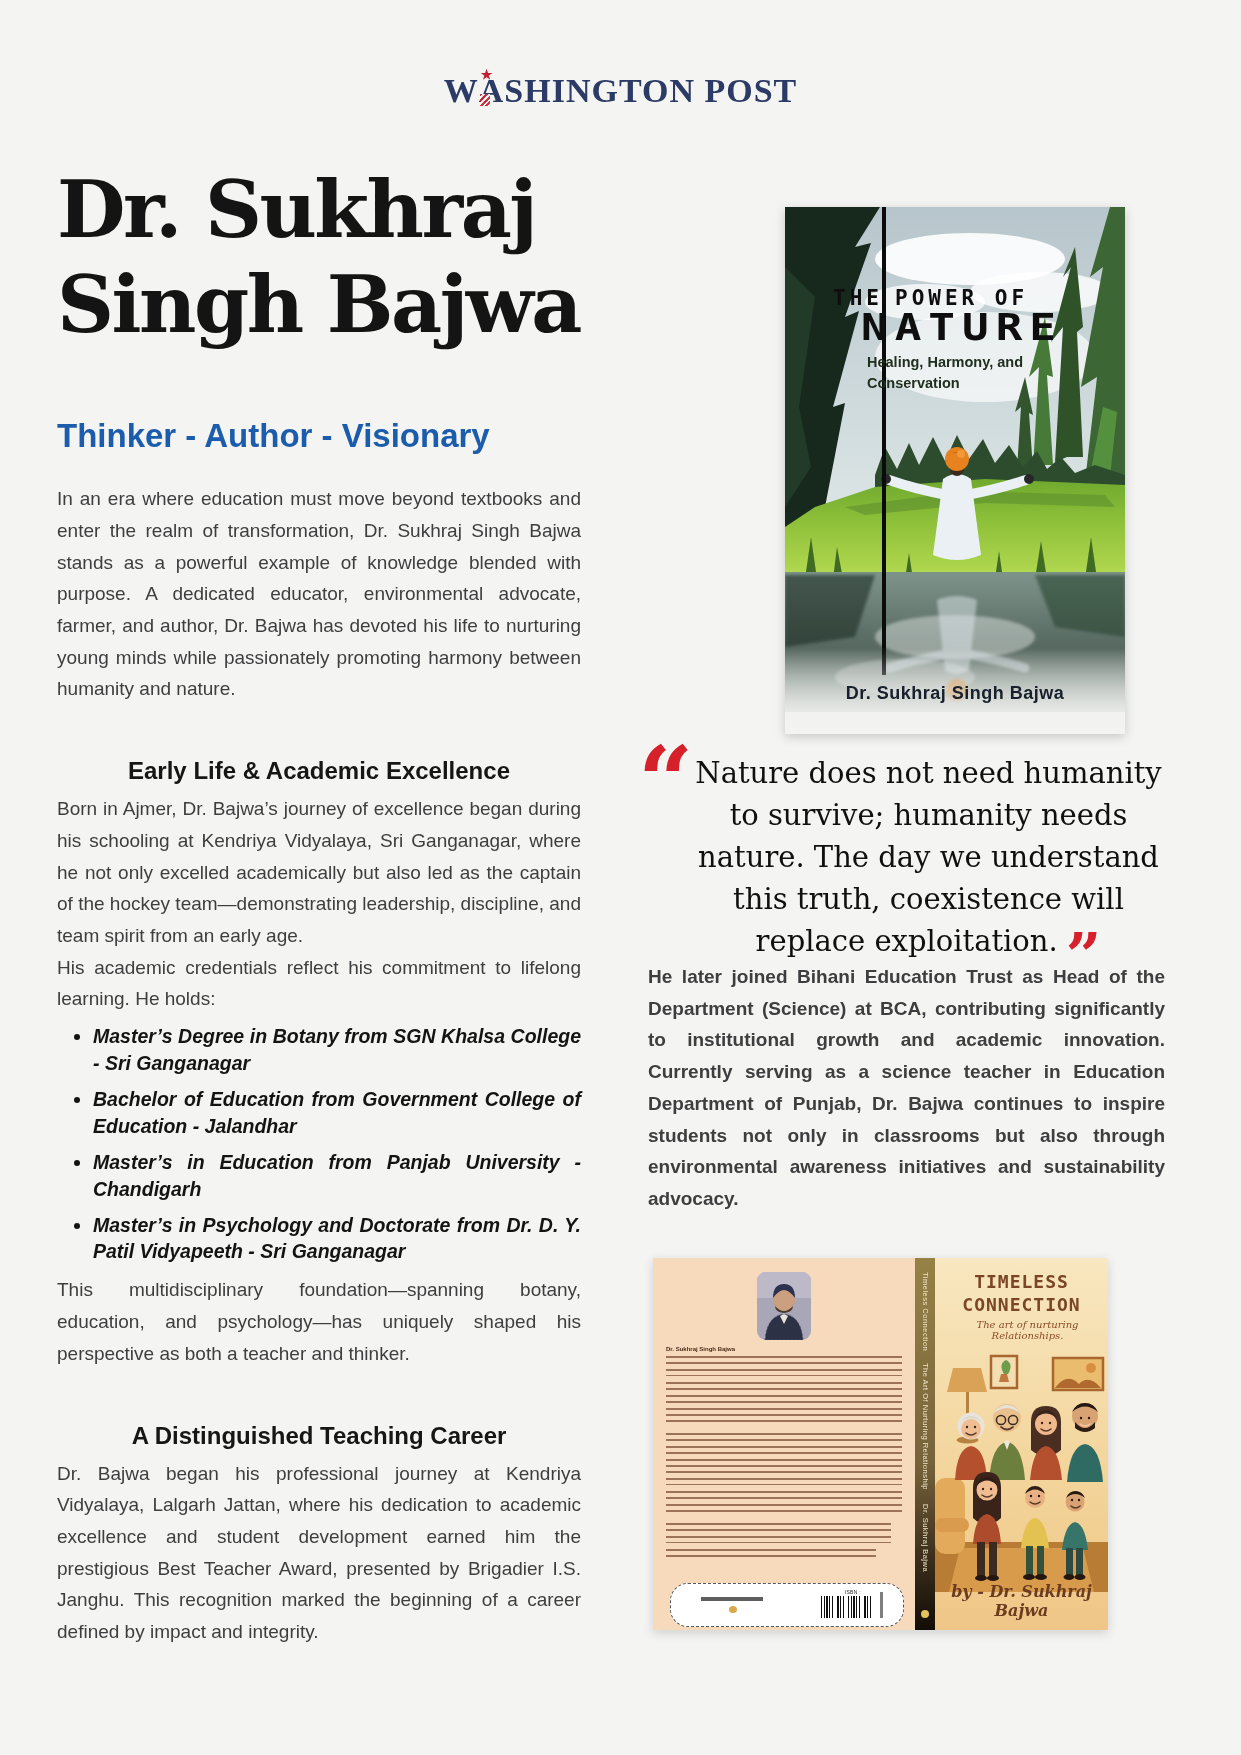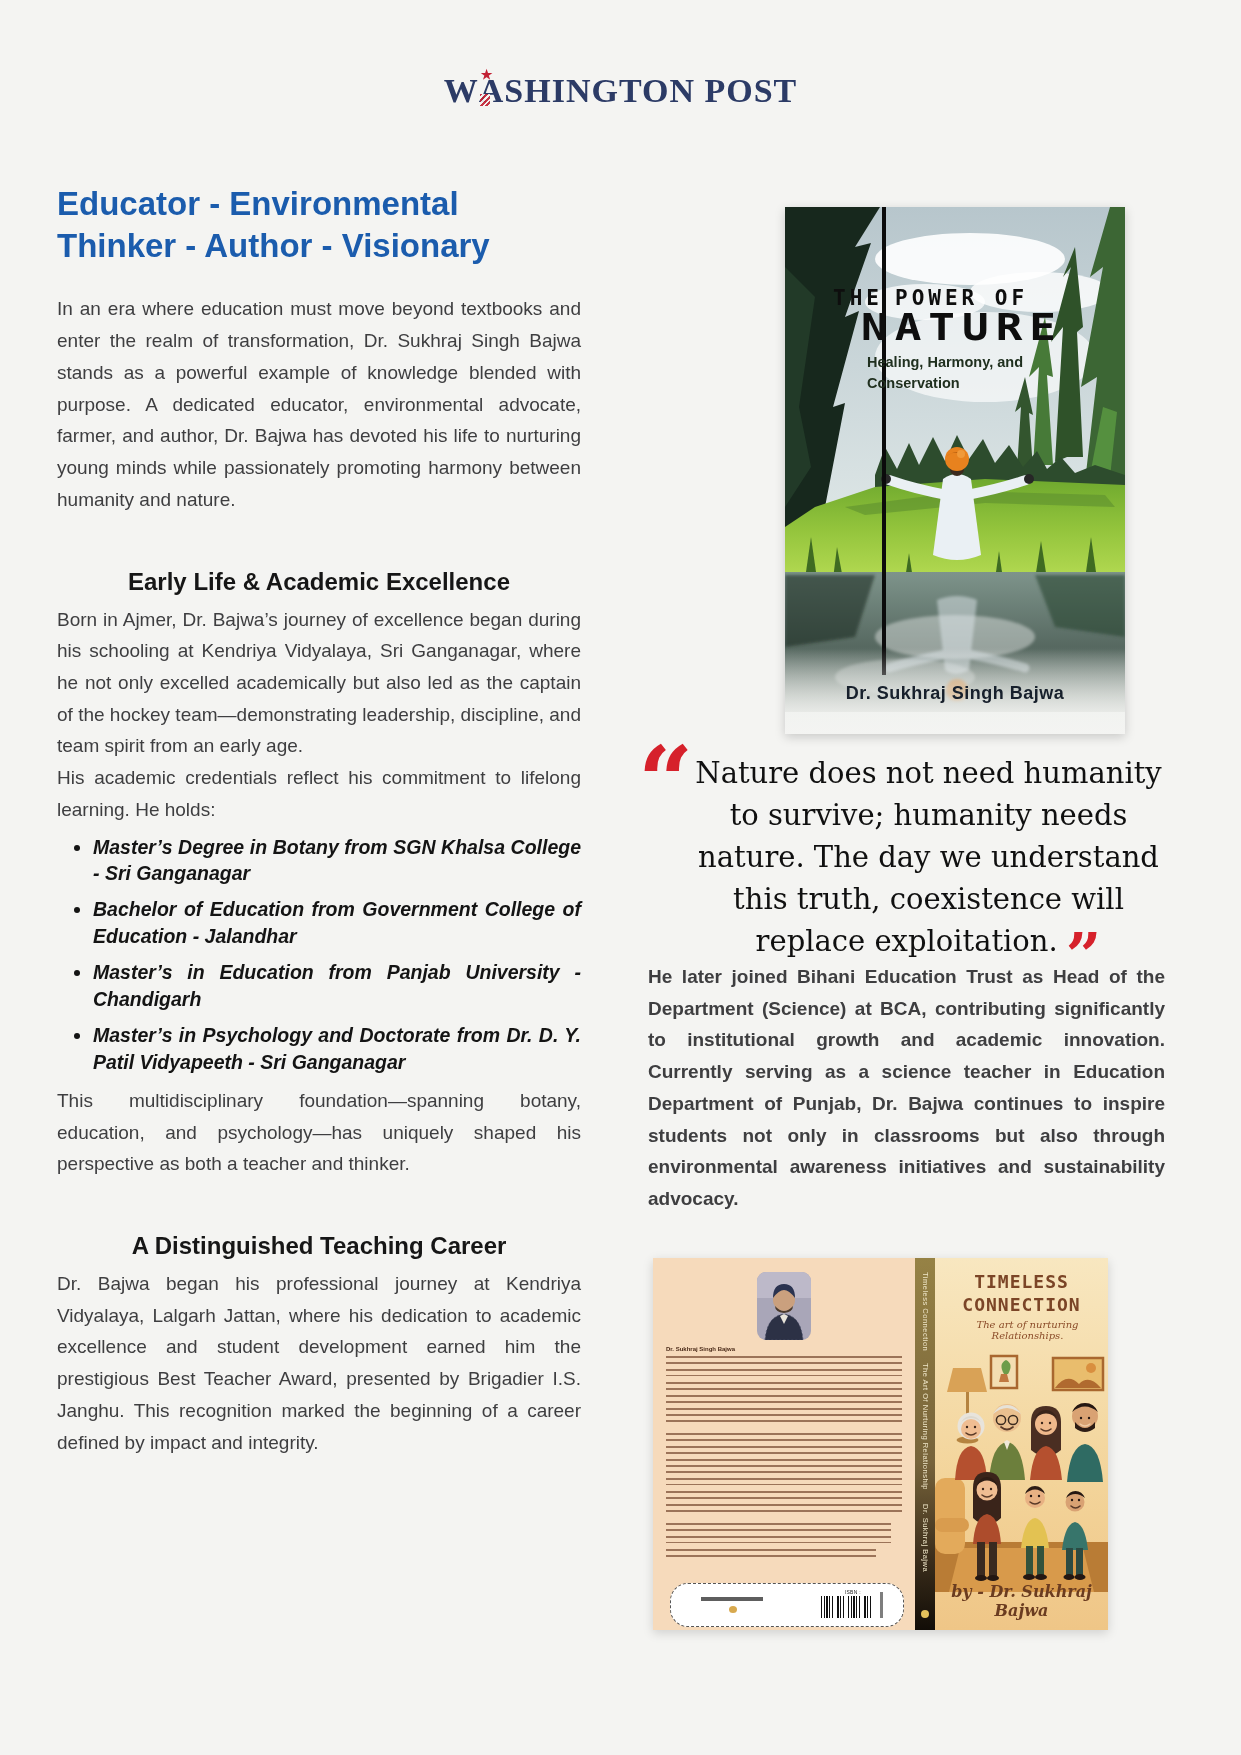--- a/index.html
+++ b/index.html
@@ -87,22 +87,26 @@
         font-weight:700; color:#6b3c20;}
 </style>
 </head>
 <body>
 
 <div class="page">
 
   <div class="logo"><span>W</span><span class="logo-a"><span class="logo-star">★</span><span class="logo-flag"></span><span>A</span></span><span>SHINGTON POST</span></div>
 
   <div class="left-col">
+    <h1 class="headline">
+      <span>Dr. Sukhraj</span><br>
+      <span>Singh Bajwa</span>
+    </h1>
     <div class="subtitle">
-      <span>Educator - Environmental</span><br>
+      <br>
       <span>Thinker - Author - Visionary</span>
     </div>
     <p class="body intro">In an era where education must move beyond textbooks and enter the realm of transformation, Dr. Sukhraj Singh Bajwa stands as a powerful example of knowledge blended with purpose. A dedicated educator, environmental advocate, farmer, and author, Dr. Bajwa has devoted his life to nurturing young minds while passionately promoting harmony between humanity and nature.</p>
 
     <h3 class="section">Early Life &amp; Academic Excellence</h3>
     <p class="body">Born in Ajmer, Dr. Bajwa’s journey of excellence began during his schooling at Kendriya Vidyalaya, Sri Ganganagar, where he not only excelled academically but also led as the captain of the hockey team—demonstrating leadership, discipline, and team spirit from an early age.</p>
     <p class="body">His academic credentials reflect his commitment to lifelong learning. He holds:</p>
     <ul class="degrees">
       <li>Master’s Degree in Botany from SGN Khalsa College - Sri Ganganagar</li>
       <li>Bachelor of Education from Government College of Education - Jalandhar</li>

